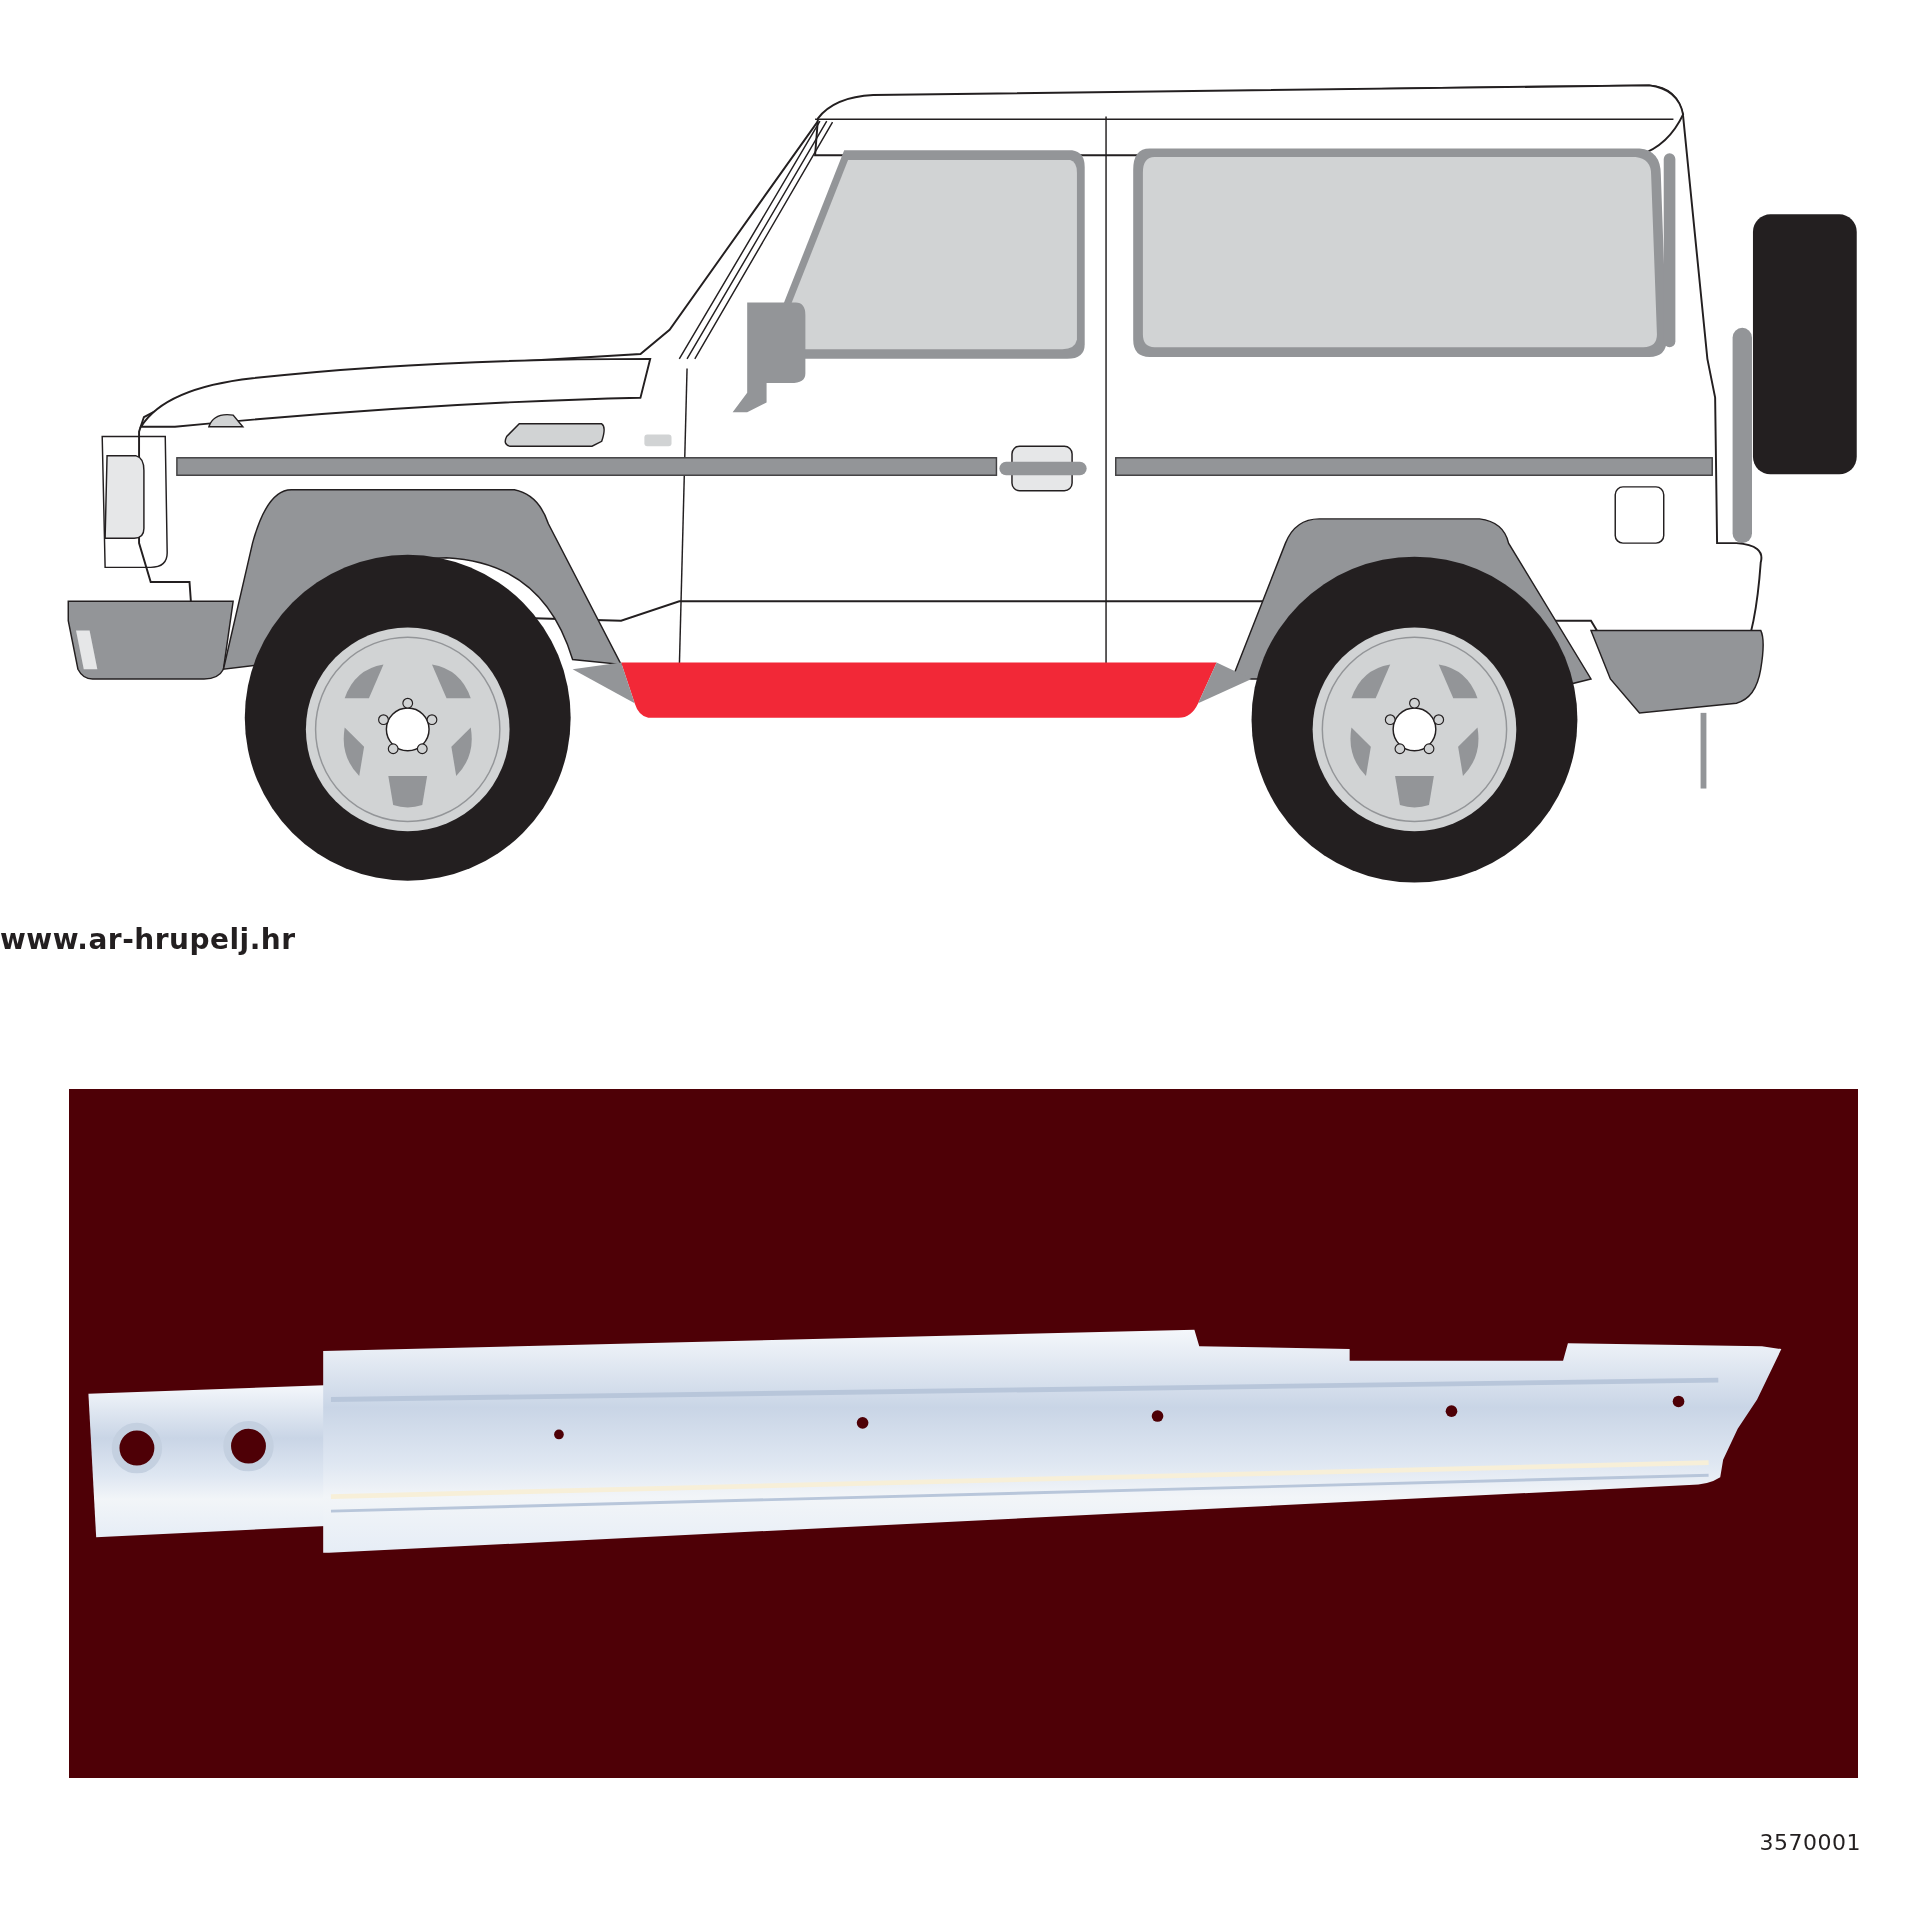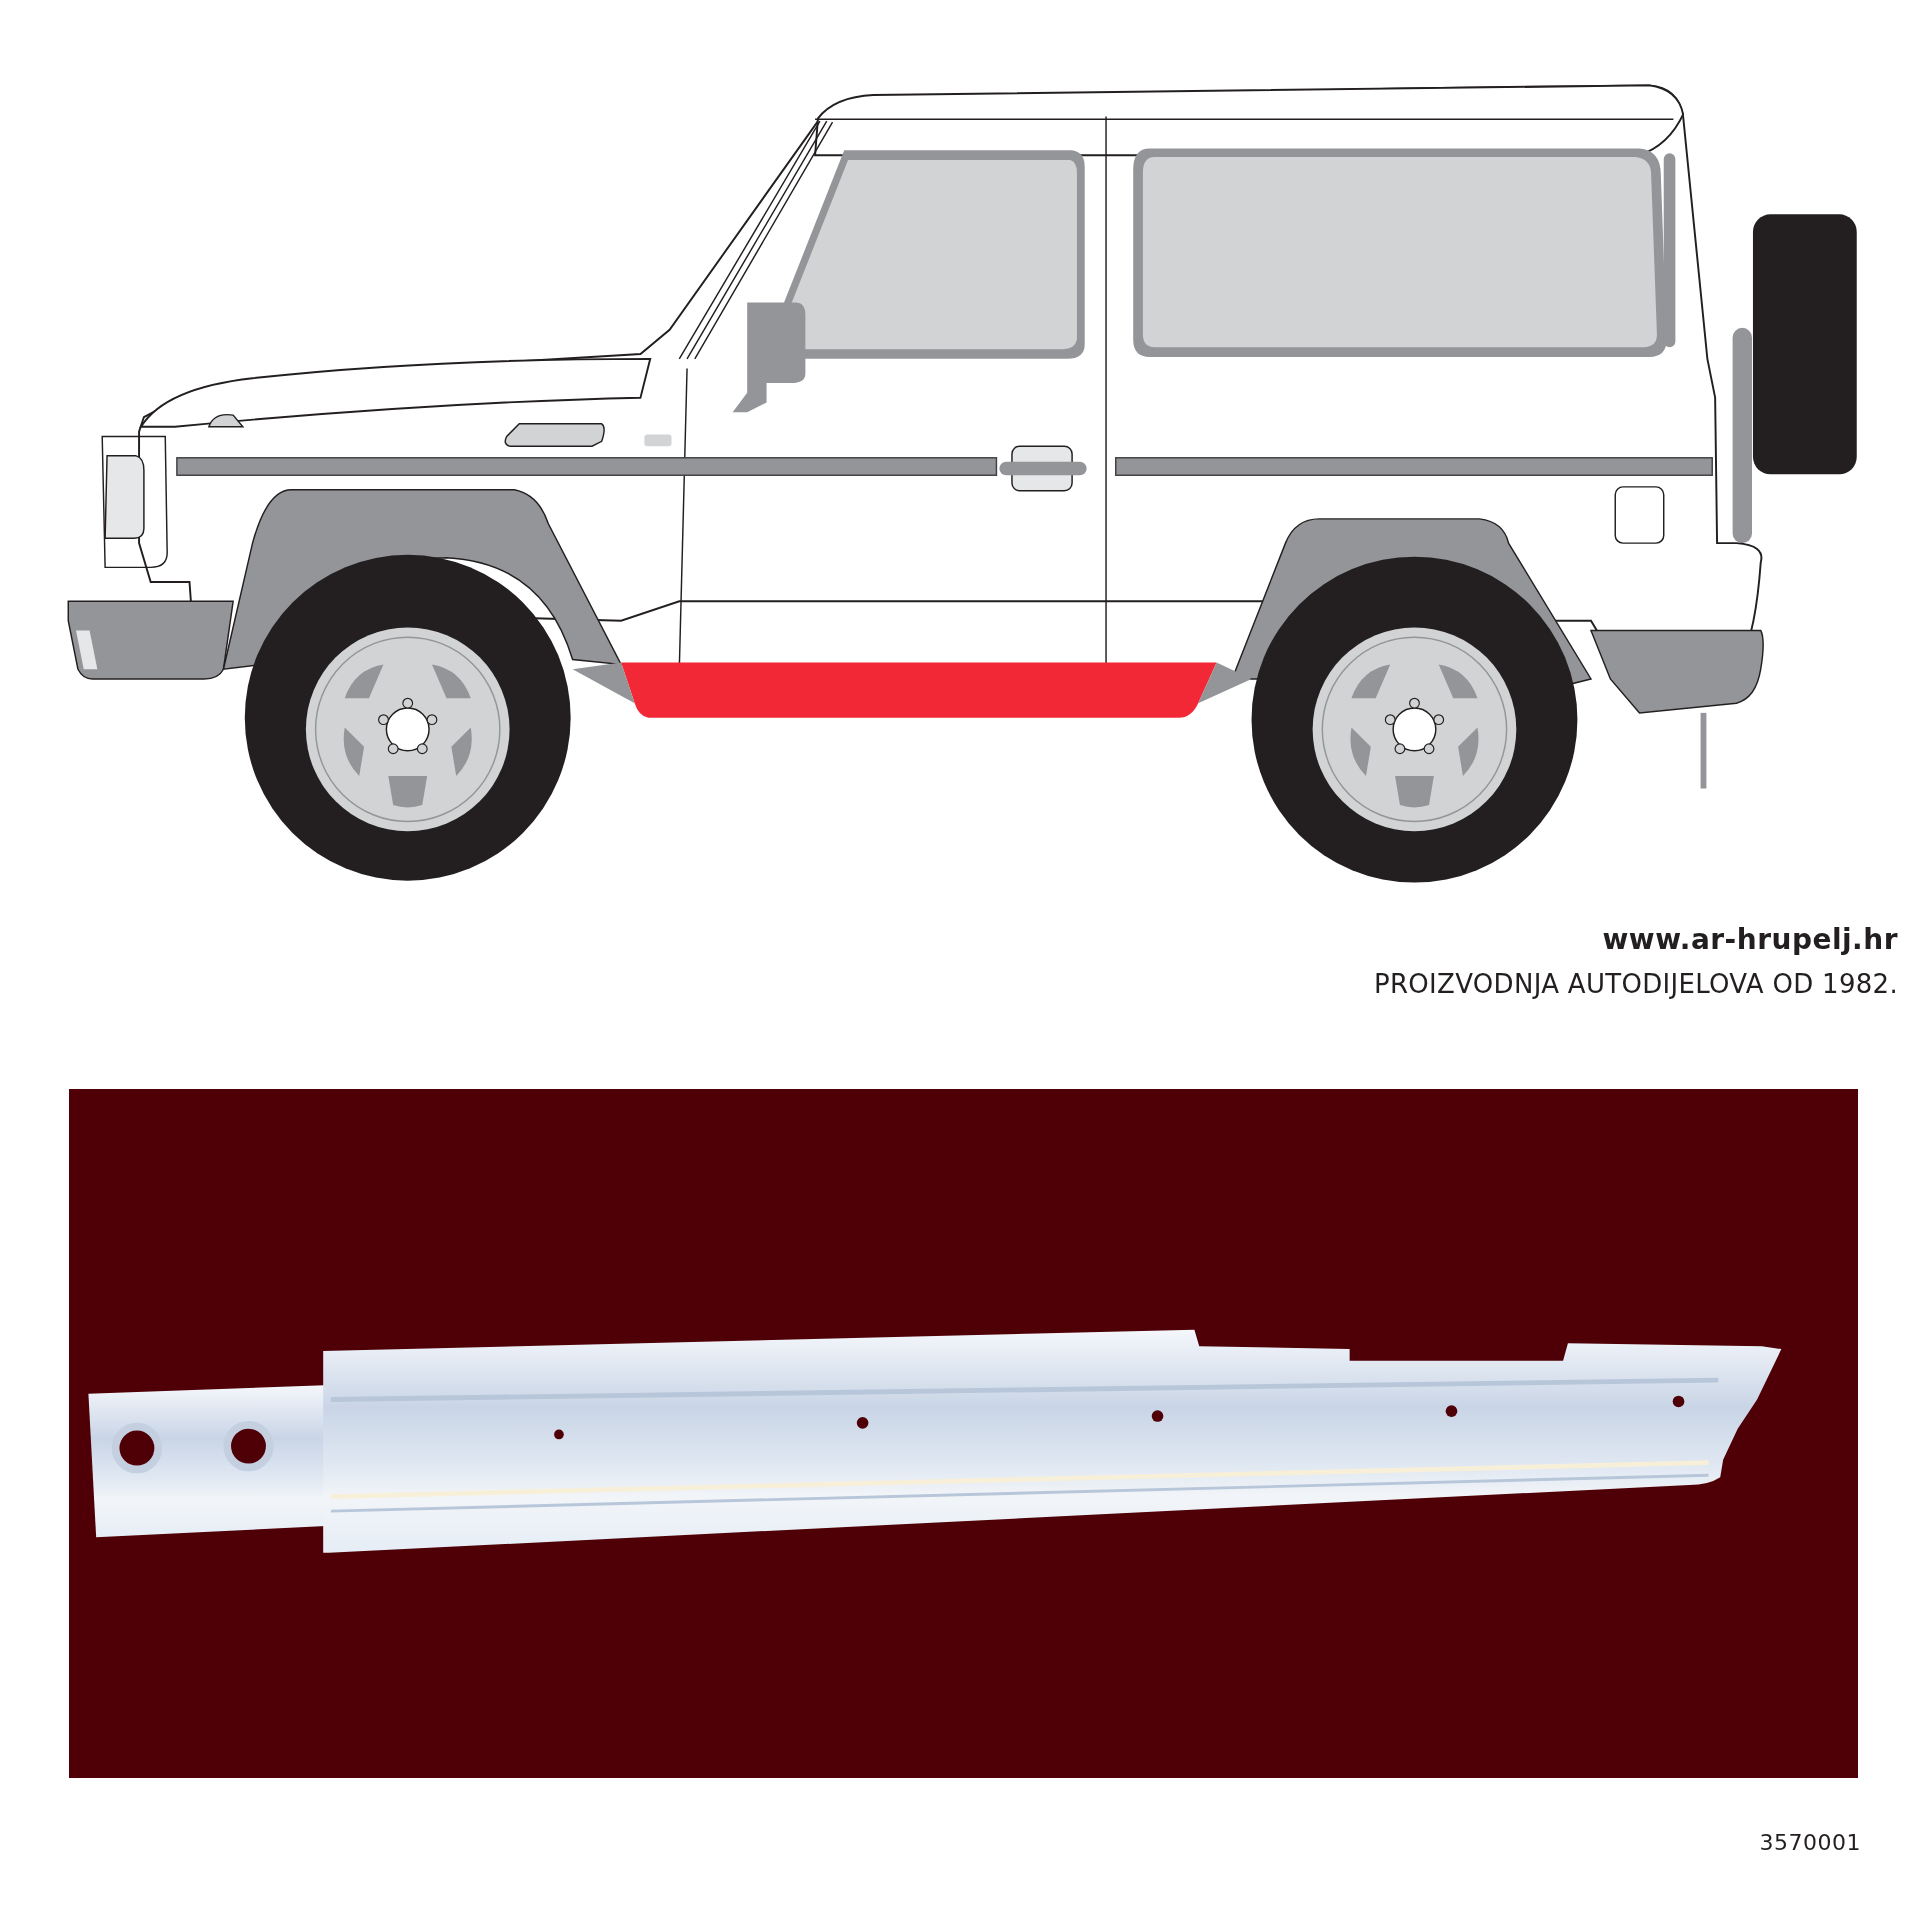--- a/index.html
+++ b/index.html
@@ -1,19 +1,19 @@
 <!DOCTYPE html>
 <html><head>
   <meta charset="utf-8">
   <style>
     html, body { margin: 0; padding: 0; background: #ffffff; }
     body { width: 1925px; height: 1925px; position: relative; overflow: hidden; font-family: "DejaVu Sans", sans-serif; }
     .car-diagram { position: absolute; left: 0; top: 0; width: 1925px; height: 902px; }
     .car-diagram svg { width: 1925px; height: 902px; display: block; }
-    .brand-block { position: absolute; left: 0; top: 920px; width: 1898px; text-align: right; color: #231f20; }
+    .brand-block { position: absolute; left: 0; top: 920px; width: 1898px; text-align: left; color: #231f20; }
     .brand-url { display: block; font-family: "DejaVu Sans", sans-serif; font-weight: bold; font-size: 28px; letter-spacing: 0.5px; line-height: 39px; }
     .brand-tagline { display: block; font-family: "DejaVu Sans", sans-serif; font-weight: normal; font-size: 26px; letter-spacing: 0.3px; line-height: 39px; margin-top: 5.8px; }
     .product-photo { position: absolute; left: 69px; top: 1089px; width: 1789px; height: 689px; background: #4e0006; overflow: hidden; }
     .product-photo svg { width: 1789px; height: 689px; display: block; }
     .part-number { position: absolute; right: 64px; top: 1830px; font-family: "DejaVu Sans", sans-serif; font-size: 22px; color: #231f20; letter-spacing: 0.5px; }
   </style>
 </head>
 <body>
 
 <div class="car-diagram">
@@ -108,21 +108,20 @@
       <circle cx="1433" cy="742" r="5" fill="#d1d3d4" stroke="#231f20" stroke-width="1.2"></circle>
       <circle cx="1483" cy="742" r="5" fill="#d1d3d4" stroke="#231f20" stroke-width="1.2"></circle>
       <circle cx="1443" cy="772" r="5" fill="#d1d3d4" stroke="#231f20" stroke-width="1.2"></circle>
       <circle cx="1473" cy="772" r="5" fill="#d1d3d4" stroke="#231f20" stroke-width="1.2"></circle>
     </g>
   </svg>
 </div>
 
 <div class="brand-block">
   <span class="brand-url">www.ar-hrupelj.hr</span>
-  <span class="brand-tagline">PROIZVODNJA AUTODIJELOVA OD 1982.</span>
 </div>
 
 <div class="product-photo">
   <svg viewBox="0 0 1844 710" xmlns="http://www.w3.org/2000/svg">
     <defs>
       <linearGradient id="metal" x1="0" y1="0" x2="0" y2="1">
         <stop offset="0" stop-color="#f4f7fb"></stop>
         <stop offset="0.35" stop-color="#c9d5e6"></stop>
         <stop offset="0.6" stop-color="#dfe7f2"></stop>
         <stop offset="0.75" stop-color="#f2f5f8"></stop>

